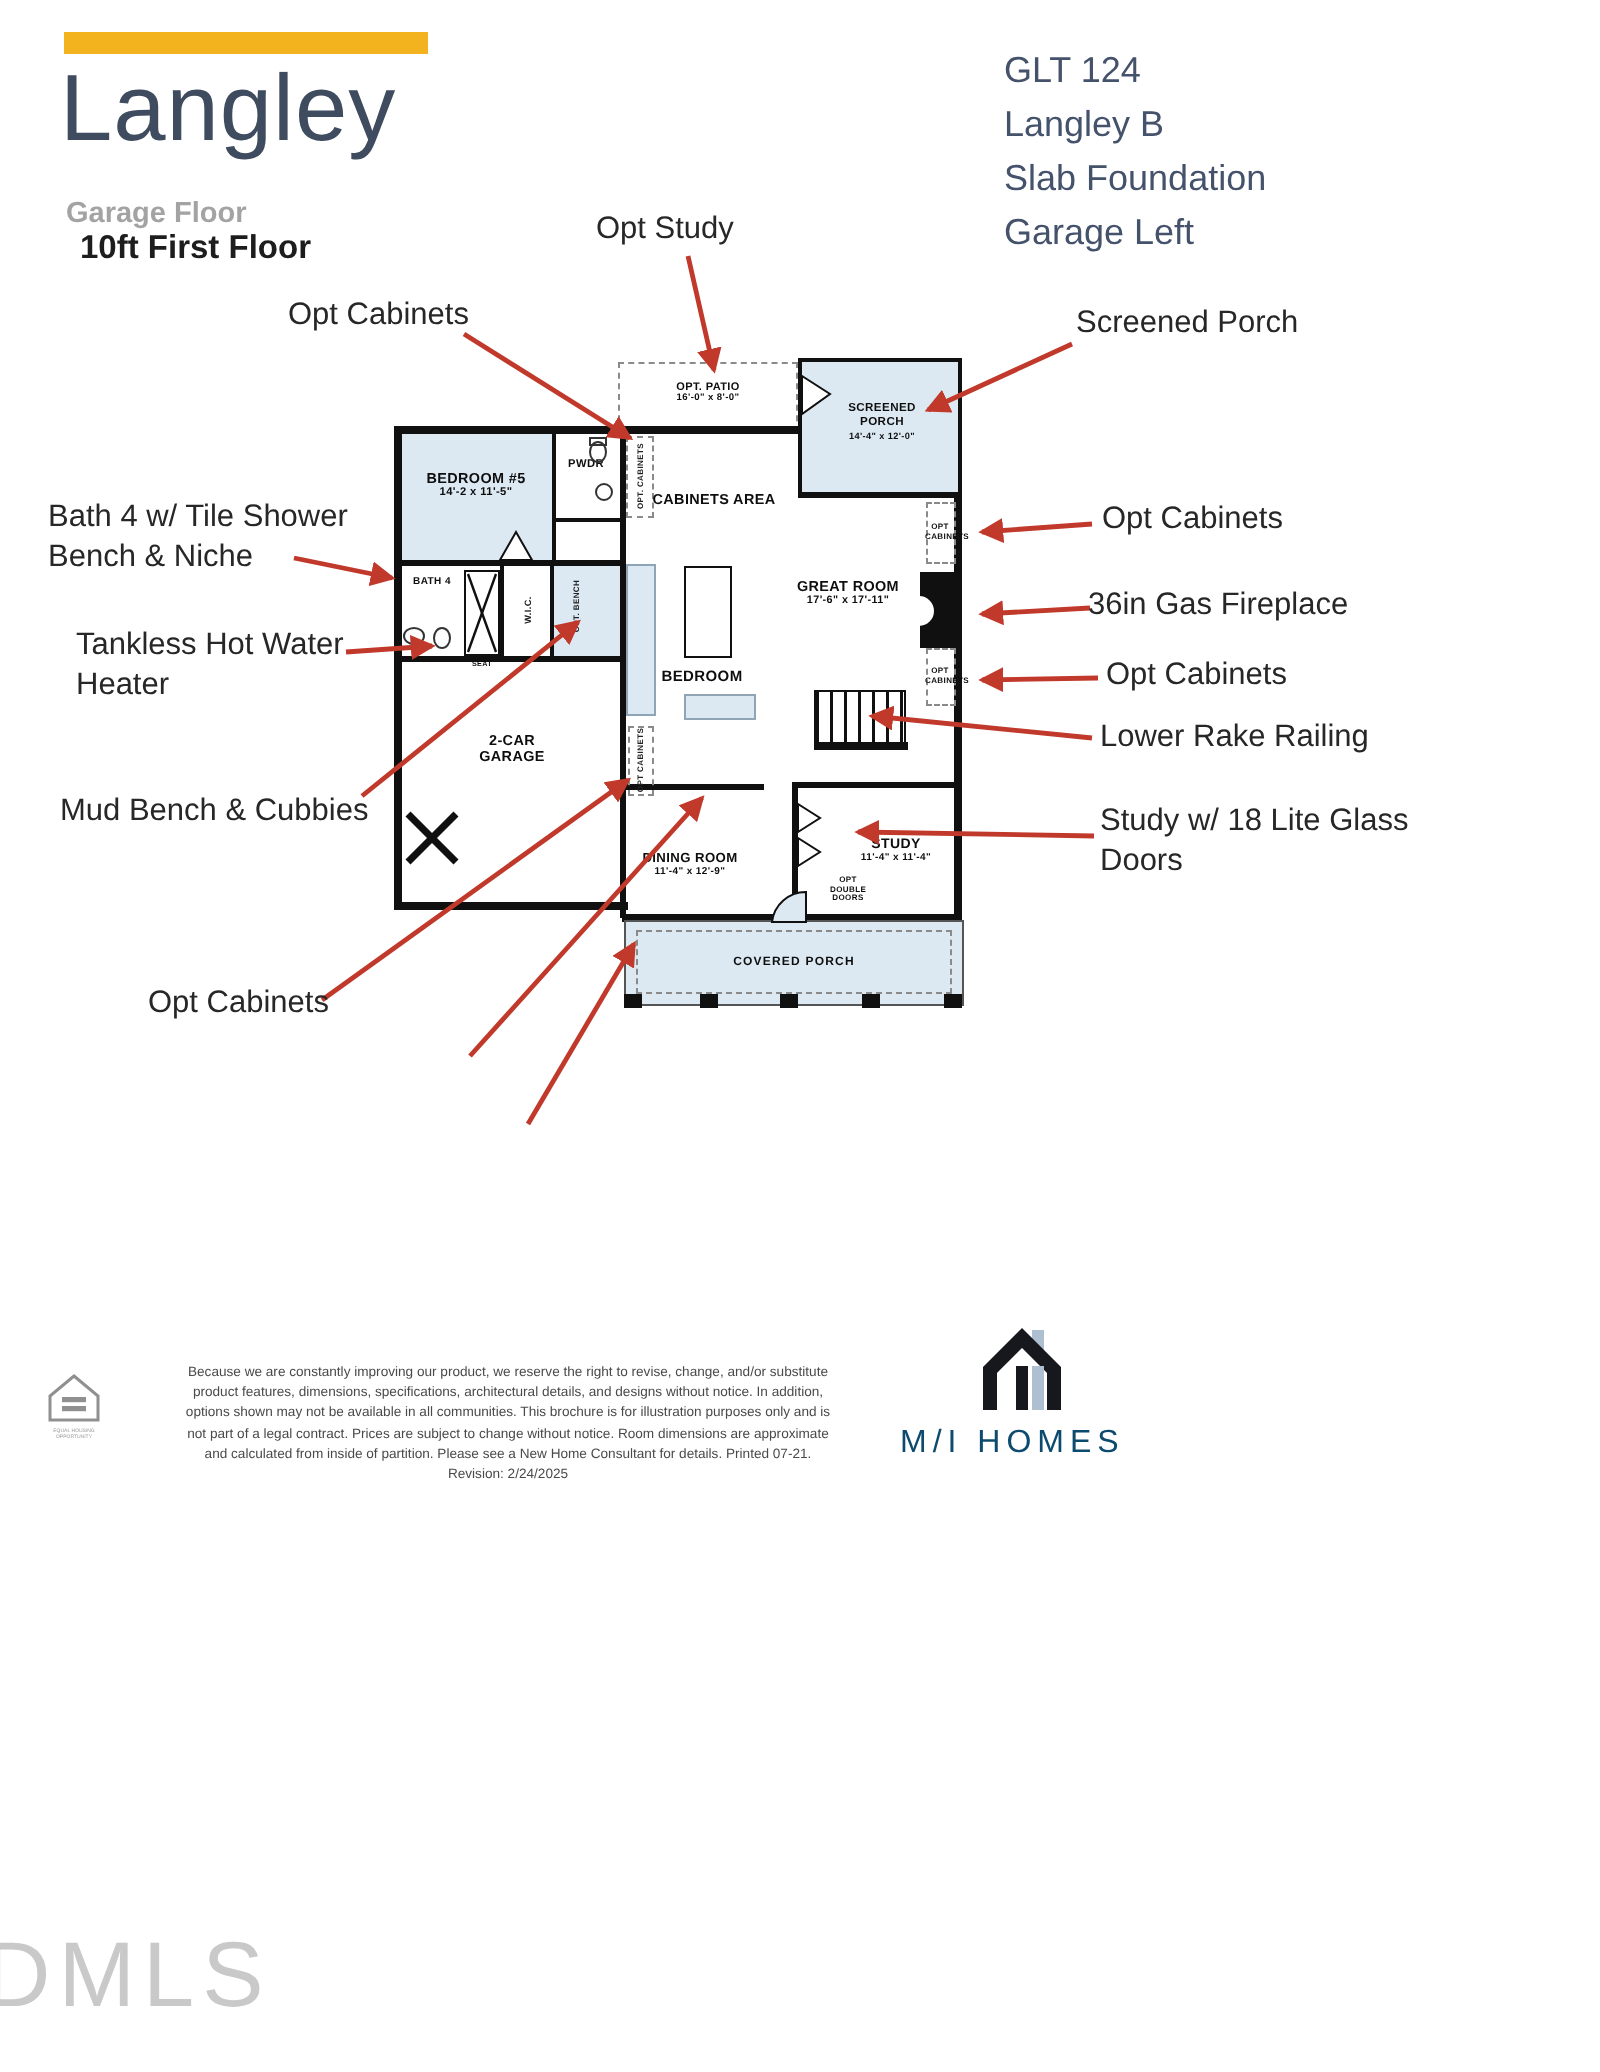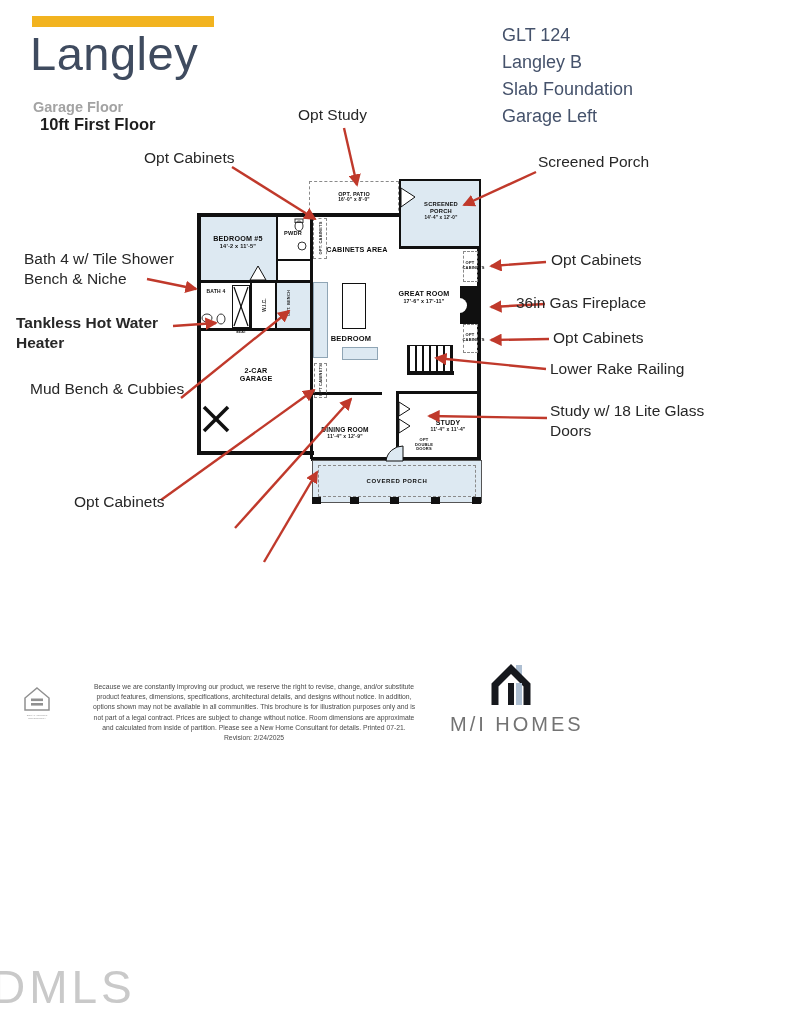--- a/index.html
+++ b/index.html
@@ -16,22 +16,22 @@
   .vlbl{position:absolute;transform:translate(-50%,-50%) rotate(-90deg);text-align:center;
         color:#222;font-weight:bold;white-space:nowrap;letter-spacing:.2px;}
   .callout{position:absolute;font-size:15.5px;color:#272727;line-height:1.32;}
   .hdr-bar{position:absolute;left:32px;top:16px;width:182px;height:11px;background:#F2B31F;}
   .hdr-title{position:absolute;left:30px;top:26px;font-size:47px;color:#3F4B5F;letter-spacing:.5px;}
   .hdr-sub1{position:absolute;left:33px;top:99px;font-size:14.5px;font-weight:bold;color:#a3a3a3;}
   .hdr-sub2{position:absolute;left:40px;top:115px;font-size:16.5px;font-weight:600;color:#1d1d1d;}
   .spec{position:absolute;left:502px;top:22px;font-size:18px;color:#45526B;line-height:27px;white-space:pre-line;}
   .disclaimer{position:absolute;left:88px;top:682px;width:332px;font-size:6.8px;color:#4a4a4a;
               text-align:center;line-height:1.5;}
-  .brand-text{position:absolute;left:450px;top:713px;font-size:20px;letter-spacing:3px;
-              color:#737373;font-weight:500;}
+  .brand-text{position:absolute;left:450px;top:713px;font-size:16px;letter-spacing:3px;
+              color:#0c4a6e;font-weight:500;}
   .watermark{position:absolute;left:-8px;top:960px;font-size:46px;color:#c9c9c9;
              letter-spacing:4px;font-weight:400;}
   .eq-caption{position:absolute;left:20px;top:714px;width:34px;font-size:2.5px;color:#9a9a9a;text-align:center;}
   svg.overlay{position:absolute;left:0;top:0;pointer-events:none;}
   .pillar{position:absolute;width:9px;height:7px;background:#101010;}
 </style>
 </head>
 <body>
 
 <div class="page">
@@ -187,25 +187,25 @@
       <line x1="235" y1="528" x2="351" y2="399" marker-end="url(#ah)"></line>
       <line x1="264" y1="562" x2="317" y2="472" marker-end="url(#ah)"></line>
       <line x1="547" y1="418" x2="429" y2="416" marker-end="url(#ah)"></line>
     </g>
   </svg>
 
   <div class="callout" style="left:298px;top:105px;">Opt Study</div>
   <div class="callout" style="left:144px;top:148px;">Opt Cabinets</div>
   <div class="callout" style="left:538px;top:152px;">Screened Porch</div>
   <div class="callout" style="left:24px;top:249px;width:158px;">Bath 4 w/ Tile Shower Bench &amp; Niche</div>
-  <div class="callout" style="left:16px;top:313px;width:146px;font-weight:bold;">Tankless Hot Water Heater</div>
-  <div class="callout" style="left:30px;top:379px;">Mud Bench &amp; Cubbies</div>
+  <div class="callout" style="left:38px;top:313px;width:146px;">Tankless Hot Water Heater</div>
+  <div class="callout" style="left:30px;top:396px;">Mud Bench &amp; Cubbies</div>
   <div class="callout" style="left:74px;top:492px;">Opt Cabinets</div>
   <div class="callout" style="left:551px;top:250px;">Opt Cabinets</div>
-  <div class="callout" style="left:516px;top:293px;">36in Gas Fireplace</div>
+  <div class="callout" style="left:544px;top:293px;">36in Gas Fireplace</div>
   <div class="callout" style="left:553px;top:328px;">Opt Cabinets</div>
   <div class="callout" style="left:550px;top:359px;">Lower Rake Railing</div>
   <div class="callout" style="left:550px;top:401px;width:156px;">Study w/ 18 Lite Glass Doors</div>
 
   <svg class="abs" style="left:24px;top:686px;" width="26" height="28" viewBox="0 0 26 28">
     <polygon points="13,2 25,12 25,24 1,24 1,12" fill="none" stroke="#909090" stroke-width="1.5"></polygon>
     <rect x="7" y="12.5" width="12" height="2.6" fill="#909090"></rect>
     <rect x="7" y="17" width="12" height="2.6" fill="#909090"></rect>
   </svg>
   <div class="eq-caption">EQUAL HOUSING OPPORTUNITY</div>

